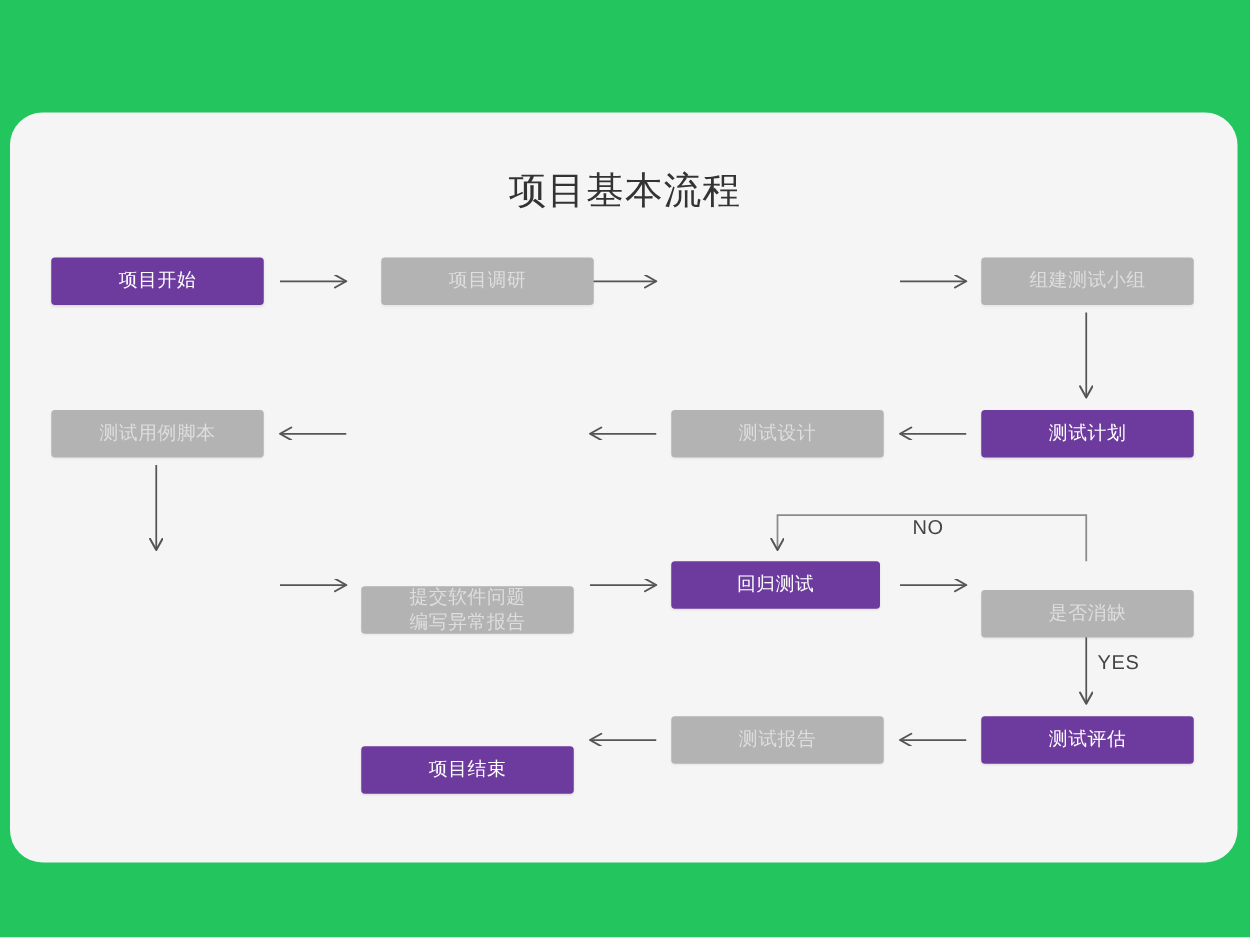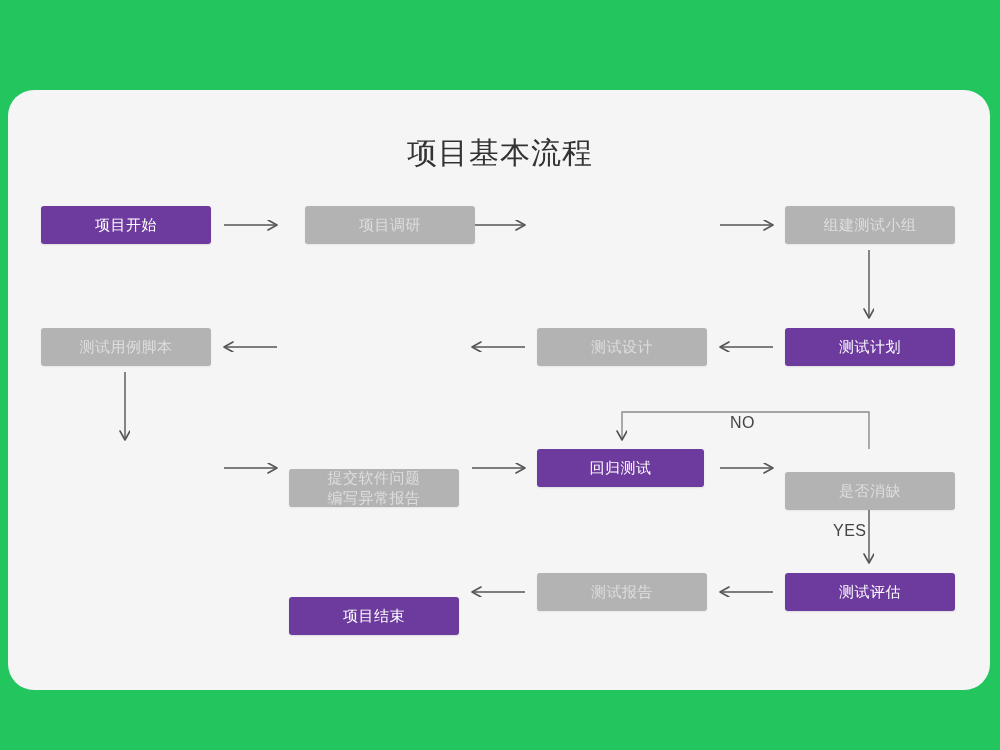--- a/index.html
+++ b/index.html
@@ -144,21 +144,21 @@
 
     <g stroke="#555555" stroke-width="1.4" fill="none">
       <line x1="773" y1="592" x2="720" y2="592" marker-end="url(#ah)"></line>
     </g>
     <g stroke="#555555" stroke-width="1.4" fill="none">
       <line x1="525" y1="592" x2="472" y2="592" marker-end="url(#ah)"></line>
     </g>
   </svg>
 
   <div class="edge-label" style="left:730px; top:414px;">NO</div>
-  <div class="edge-label" style="left:833px; top:522px;">YES</div>
+  <div class="edge-label" style="left:878px; top:522px;">YES</div>
 
   <div class="node purple" style="left:41px;  top:206px; width:170px; height:38px;">项目开始</div>
   <div class="node gray" style="left:289px; top:206px; width:170px; height:38px;margin-left:16px;">项目调研</div>
   <div class="node gray" style="left:785px; top:206px; width:170px; height:38px;">组建测试小组</div>
 
   <div class="node gray" style="left:41px;  top:328px; width:170px; height:38px;">测试用例脚本</div>
   <div class="node gray" style="left:537px; top:328px; width:170px; height:38px;">测试设计</div>
   <div class="node purple" style="left:785px; top:328px; width:170px; height:38px;">测试计划</div>
 
   <div class="node gray" style="left:289px; top:469px; width:170px; height:38px;">提交软件问题

